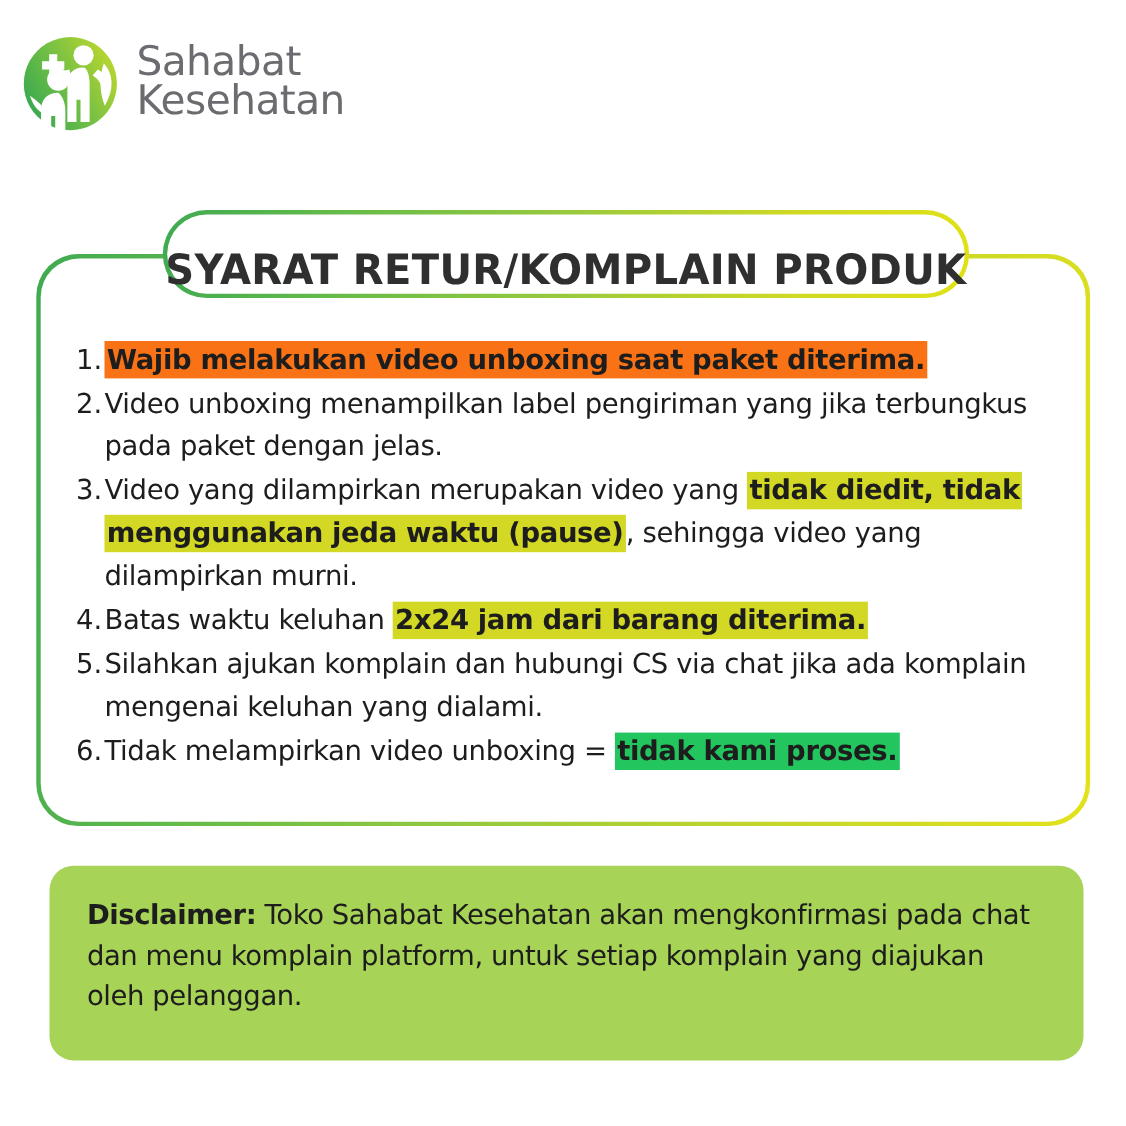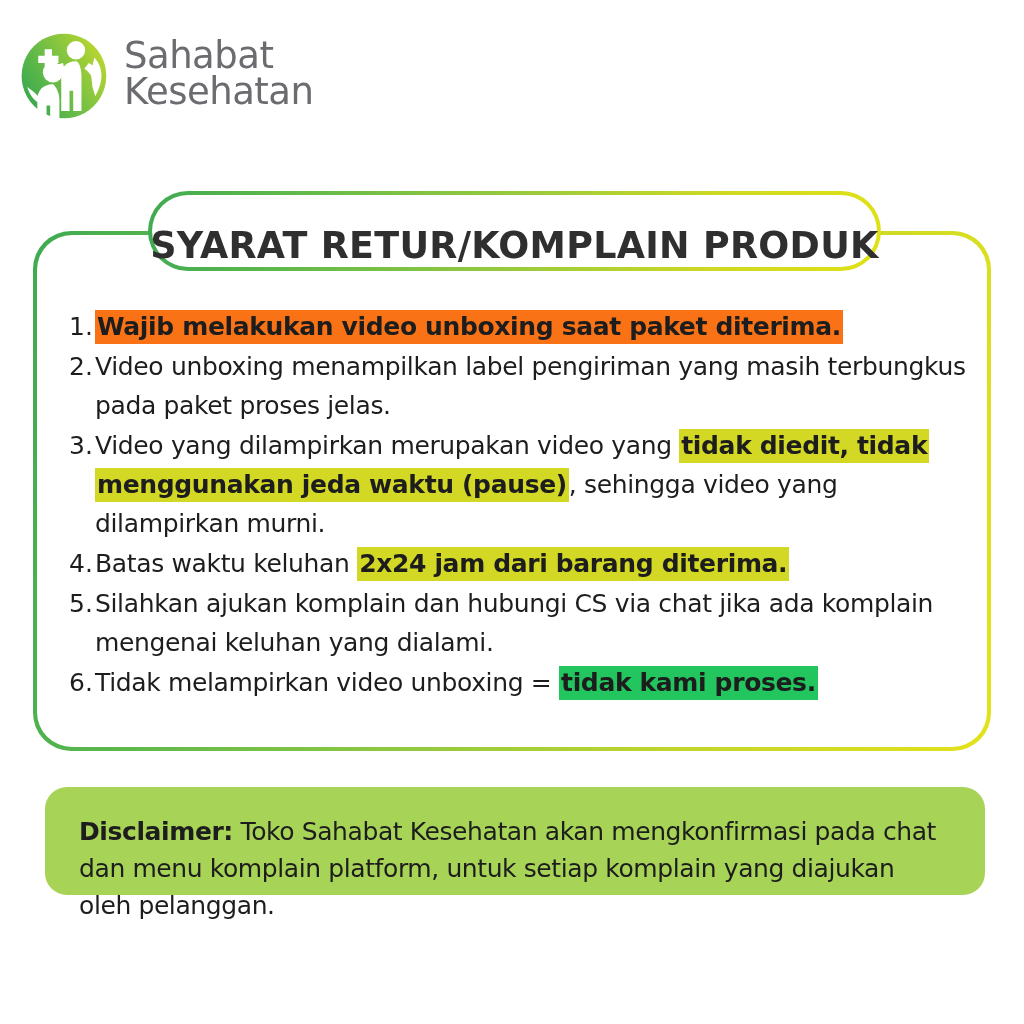--- a/index.html
+++ b/index.html
@@ -137,21 +137,21 @@
     -webkit-box-decoration-break: clone;
     padding: 2px 2px 3px 2px;
   }
 
   
   .disclaimer {
     position: absolute;
     left: 45px;
     top: 787px;
     width: 940px;
-    height: 108px;
+    height: 177px;
     background: #a7d357;
     border-radius: 22px;
     box-sizing: border-box;
     padding: 26px 34px;
   }
   .disclaimer-text {
     font-family: "DejaVu Sans", sans-serif;
     font-size: 25px;
     line-height: 37px;
     color: #1d1d1d;
@@ -198,21 +198,21 @@
 
 <div class="card">
   <div class="card-inner">
     <ol class="list" id="terms-list" style="list-style:none;margin:0;padding:0;">
         <li class="li">
           <span class="li-num">1.</span>
           <span class="li-body"><span class="hl" style="background: #f97316;">Wajib melakukan video unboxing saat paket diterima.</span></span>
         </li>
         <li class="li">
           <span class="li-num">2.</span>
-          <span class="li-body"><span>Video unboxing menampilkan label pengiriman yang masih terbungkus pada paket proses jelas.</span></span>
+          <span class="li-body"><span>Video unboxing menampilkan label pengiriman yang jika terbungkus pada paket dengan jelas.</span></span>
         </li>
         <li class="li">
           <span class="li-num">3.</span>
           <span class="li-body"><span>Video yang dilampirkan merupakan video yang </span><span class="hl" style="background: rgb(210, 216, 36);">tidak diedit, tidak menggunakan jeda waktu (pause)</span><span>, sehingga video yang dilampirkan murni.</span></span>
         </li>
         <li class="li">
           <span class="li-num">4.</span>
           <span class="li-body"><span>Batas waktu keluhan </span><span class="hl" style="background: rgb(210, 216, 36);">2x24 jam dari barang diterima.</span></span>
         </li>
         <li class="li">

